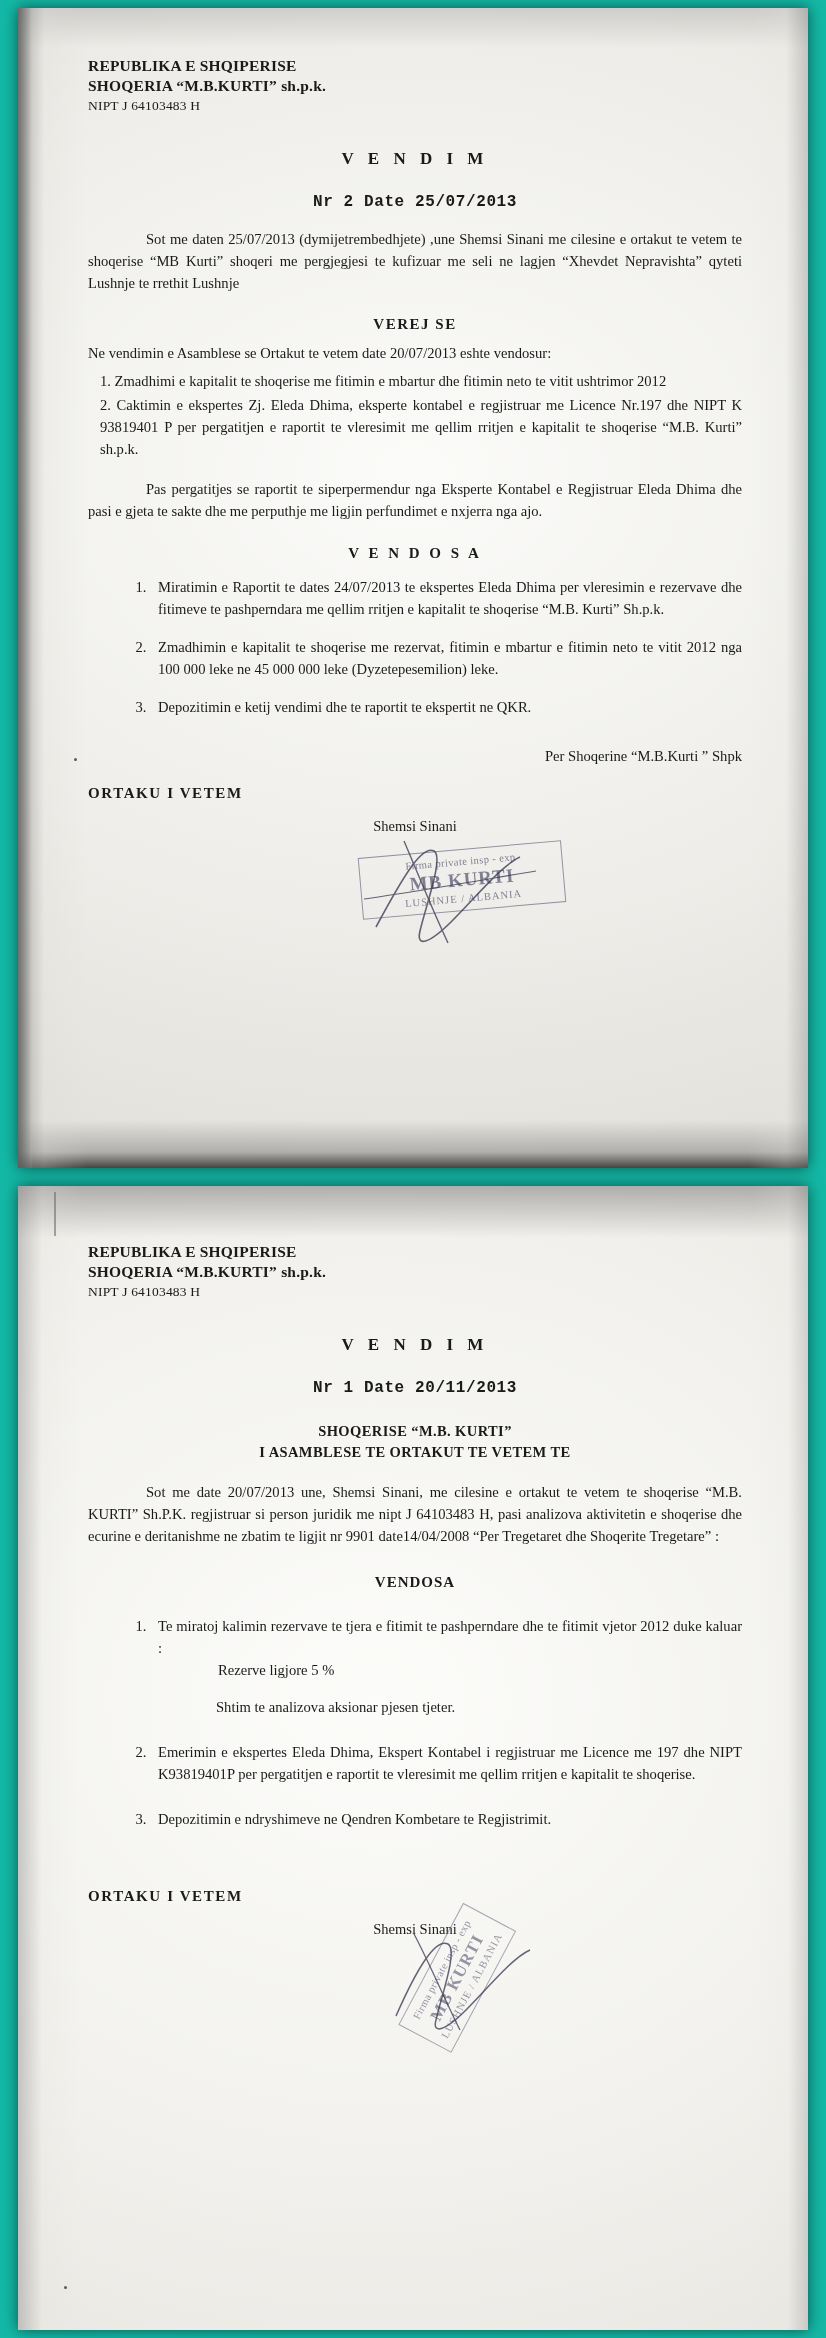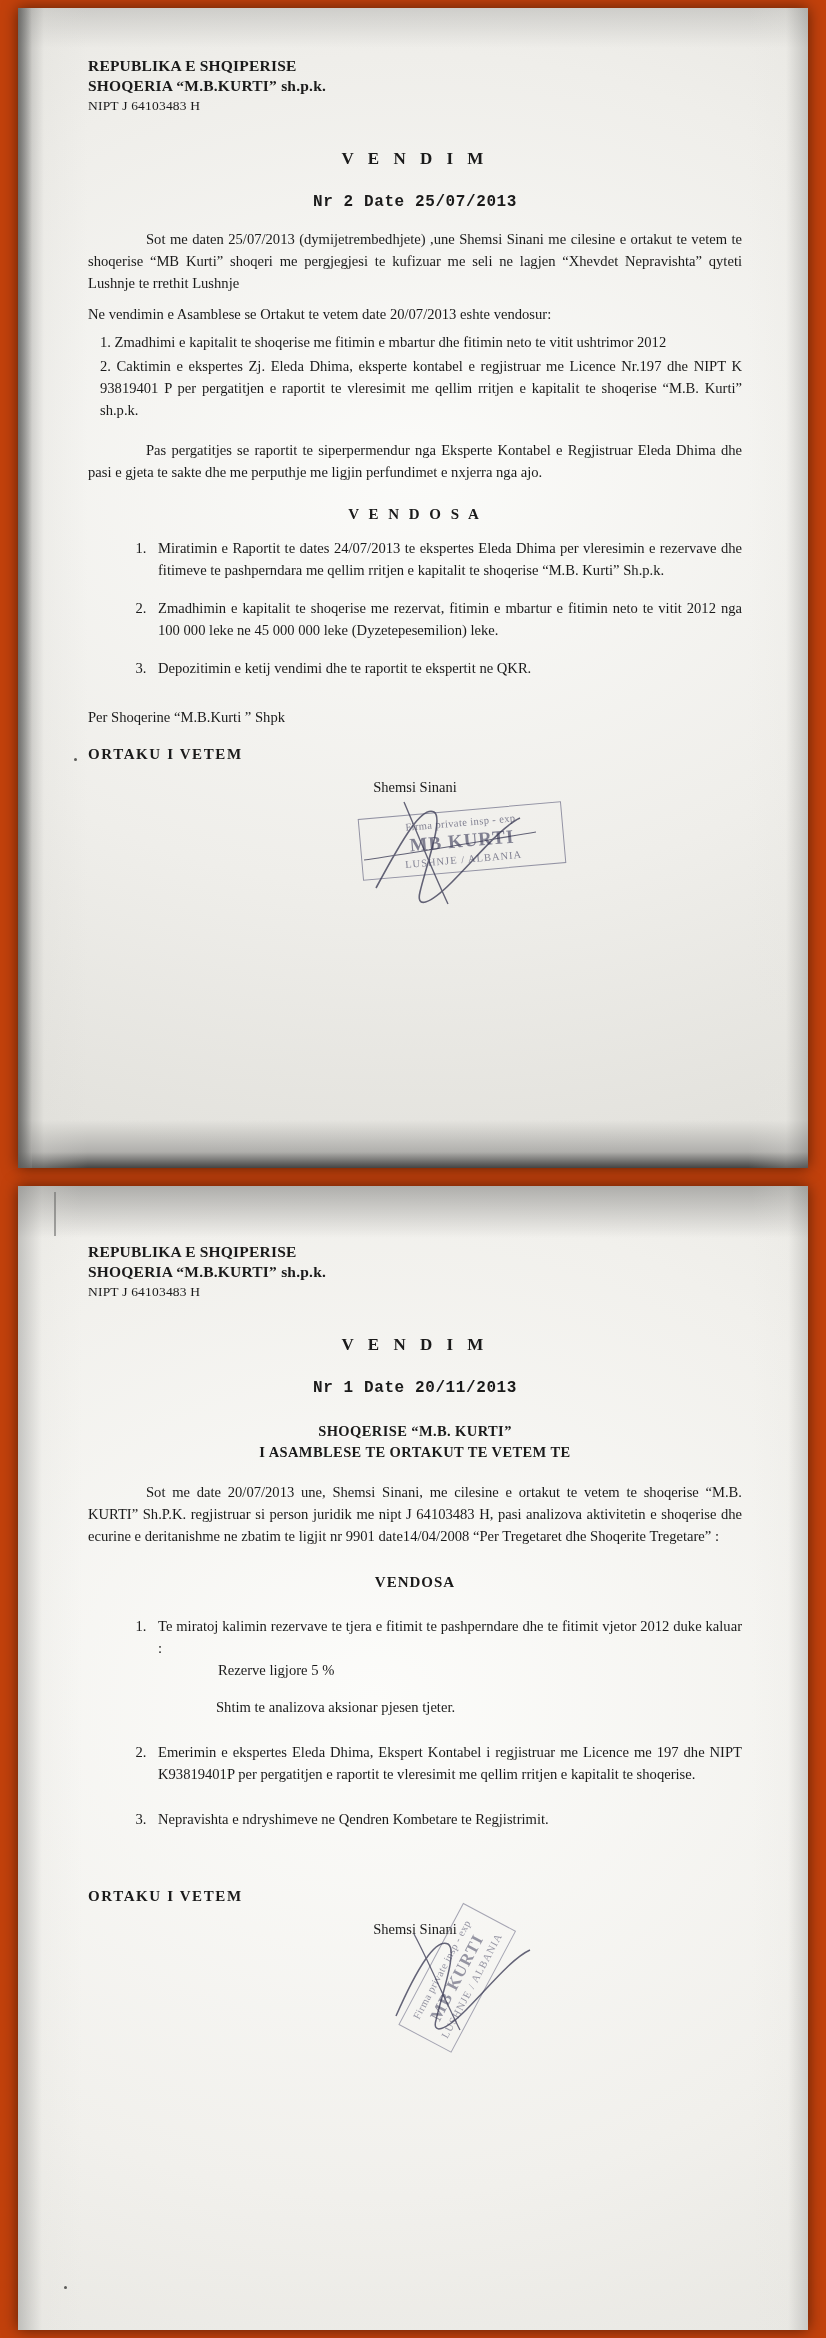--- a/index.html
+++ b/index.html
@@ -10,21 +10,21 @@
   body {
     width: 826px;
     font-family: "Liberation Serif", serif;
     color: #1a1a1a;
   }
   .page-stack {
     width: 826px;
     height: 2338px;
     position: relative;
     overflow: hidden;
-    background: #c2410c;
+    background: #14b8a6;
   }
 
   
   .sheet {
     position: absolute;
     left: 18px;
     width: 790px;
     background: #f2f1ee;
     box-shadow: 0 0 14px rgba(0,0,0,0.55);
     overflow: hidden;
@@ -138,21 +138,21 @@
   ol.plainlist {
     margin: 6px 0 0 0;
     padding-left: 12px;
     list-style: none;
     font-size: 14.6px;
     line-height: 1.5;
   }
   ol.plainlist > li { margin-bottom: 2px; text-align: justify; }
   .sub-line { display: block; margin-left: 60px; }
   .signoff {
-    text-align: left;
+    text-align: right;
     font-size: 14.6px;
     margin-top: 30px;
   }
   .signoff-title {
     font-size: 15px;
     font-weight: bold;
     letter-spacing: 1.6px;
     margin-top: 20px;
   }
   .signer {
@@ -215,20 +215,21 @@
         <div>REPUBLIKA E SHQIPERISE</div>
         <div>SHOQERIA “M.B.KURTI” sh.p.k.</div>
         <div class="nipt">NIPT  J 64103483 H</div>
       </div>
 
       <div class="doc-title">V E N D I M</div>
       <div class="doc-num">Nr  2 Date  25/07/2013</div>
 
       <p class="body indent">Sot me daten 25/07/2013 (dymijetrembedhjete) ,une  Shemsi Sinani me cilesine e ortakut te  vetem   te shoqerise “MB  Kurti” shoqeri me pergjegjesi te kufizuar me seli ne lagjen “Xhevdet Nepravishta”  qyteti Lushnje te rrethit Lushnje</p>
 
+      <div class="center-bold tight">VEREJ  SE</div>
 
       <p class="body" style="margin-top:10px">Ne vendimin e Asamblese se Ortakut te vetem  date 20/07/2013  eshte vendosur:</p>
       <ol class="plainlist">
         <li>1. Zmadhimi e kapitalit te shoqerise me fitimin e mbartur dhe fitimin  neto te vitit ushtrimor  2012</li>
         <li>2. Caktimin e ekspertes  Zj. Eleda  Dhima, eksperte kontabel  e  regjistruar me Licence Nr.197  dhe  NIPT K 93819401 P  per pergatitjen e raportit te vleresimit me qellim rritjen e kapitalit te shoqerise “M.B.  Kurti” sh.p.k.</li>
       </ol>
 
       <p class="body indent">Pas pergatitjes se raportit te siperpermendur nga Eksperte Kontabel e Regjistruar Eleda Dhima  dhe pasi e gjeta te sakte dhe me perputhje me ligjin perfundimet e nxjerra nga ajo.</p>
 
       <div class="center-bold">V E N D O S A</div>
@@ -283,21 +284,21 @@
       <ol class="numlist" style="margin-top:24px">
         <li>
           <span>Te miratoj  kalimin  rezervave  te tjera e fitimit  te pashperndare  dhe  te fitimit vjetor  2012 duke kaluar :</span>
           <span class="sub-line">Rezerve ligjore   5 %</span>
           <p class="body indent" style="margin-top:16px">Shtim te analizova aksionar pjesen tjeter.</p>
         </li>
         <li style="margin-top:22px">
           <span>Emerimin e ekspertes Eleda Dhima, Ekspert Kontabel i regjistruar  me Licence  me 197 dhe NIPT  K93819401P  per  pergatitjen e raportit te vleresimit  me qellim  rritjen e kapitalit te shoqerise.</span>
         </li>
         <li style="margin-top:22px">
-          <span>Nepravishta e ndryshimeve  ne Qendren Kombetare te Regjistrimit.</span>
+          <span>Depozitimin e ndryshimeve  ne Qendren Kombetare te Regjistrimit.</span>
         </li>
       </ol>
 
       <div class="signoff-title" style="margin-top:58px">ORTAKU I  VETEM</div>
       <div class="signer">Shemsi  Sinani</div>
 
       <div class="sig-area">
         <div class="stamp stamp2">
           <div class="l1">Firma private insp - exp</div>
           <div class="l2">MB KURTI</div>

